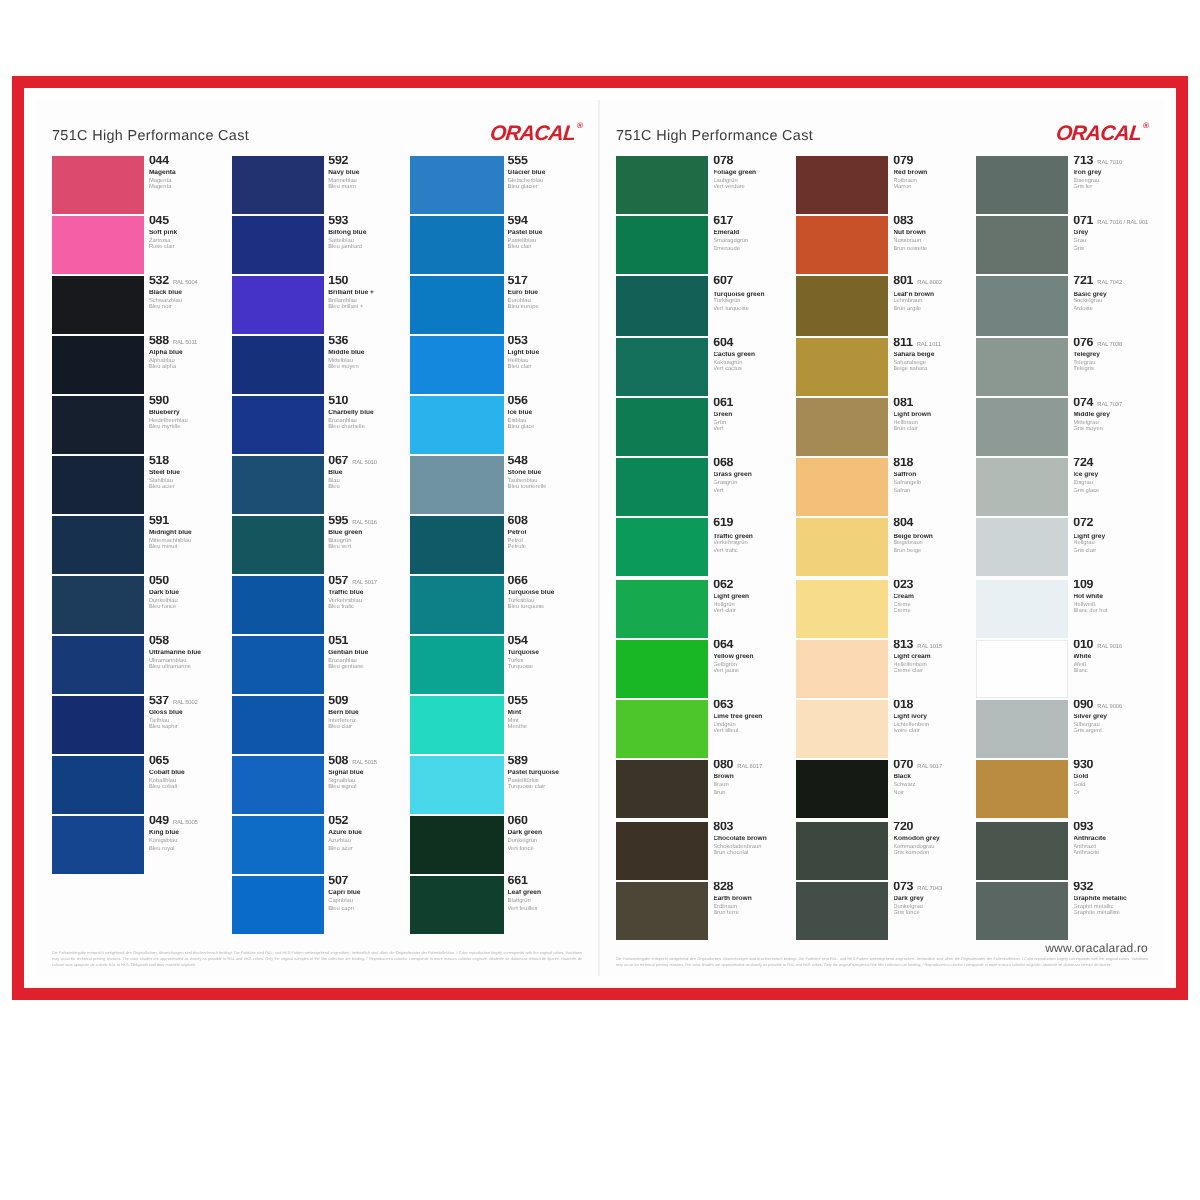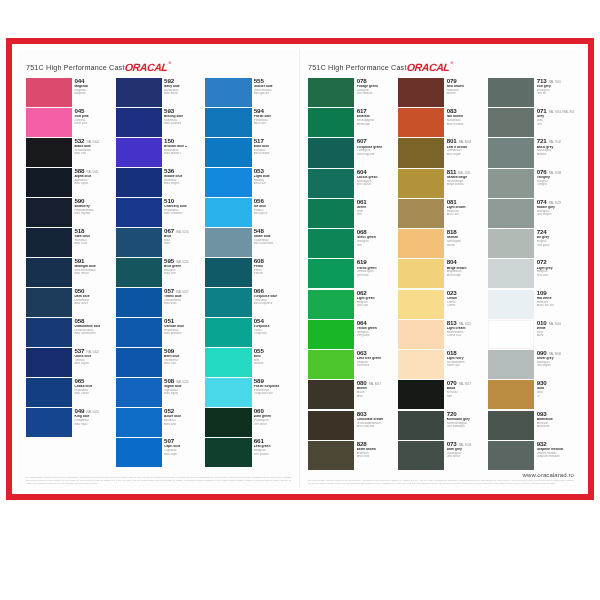--- a/index.html
+++ b/index.html
@@ -36,20 +36,21 @@
     flex-direction:column;
     background:#fdfdfd;
   }
   .panel.left{border-right:1px solid #f0f0f0;}
 
   
   .panel-header{
     height:22px;
     display:flex;
     align-items:center;
+    justify-content:space-between;
     flex:0 0 auto;
   }
   .panel-title{
     font-size:7.2px;
     letter-spacing:.18px;
     color:#3a3a3a;
     font-weight:400;
     white-space:nowrap;
   }
   .logo{

